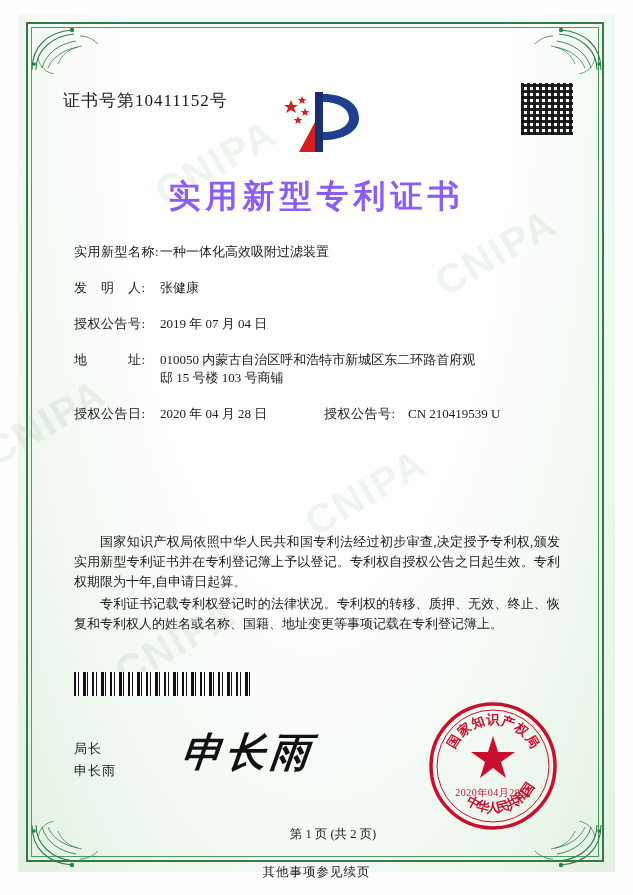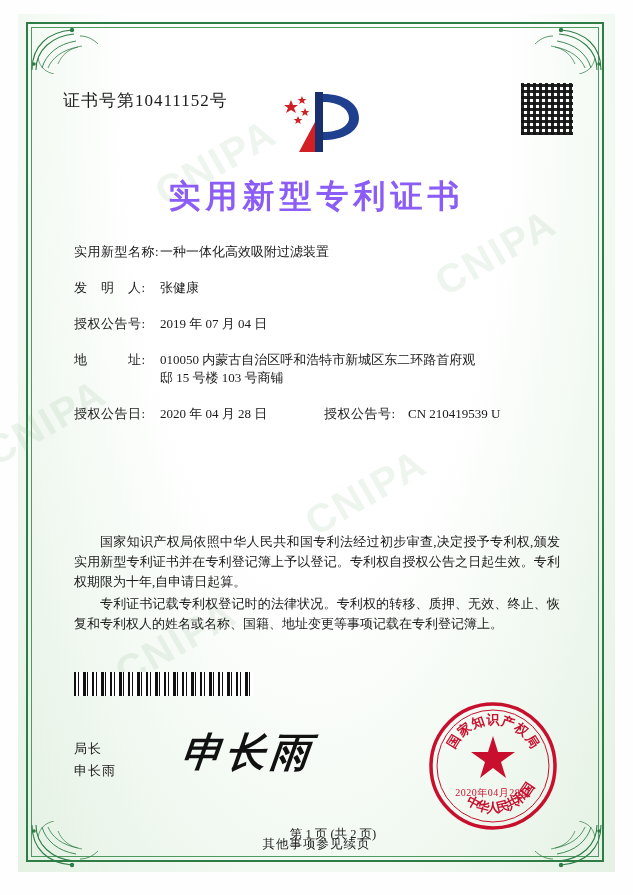--- a/index.html
+++ b/index.html
@@ -217,21 +217,21 @@
     position: absolute;
     left: 0; right: 0;
     top: 826px;
     text-align: center;
     font-size: 12.5px;
     margin-left: 33px;
   }
   .footer-note {
     position: absolute;
     left: 0; right: 0;
-    top: 836px;
+    top: 864px;
     text-align: center;
     font-size: 12.5px;
     letter-spacing: 1px;
   }
 </style>
 </head>
 <body>
 
 <div class="page">
   <div class="paper-bg"></div>

